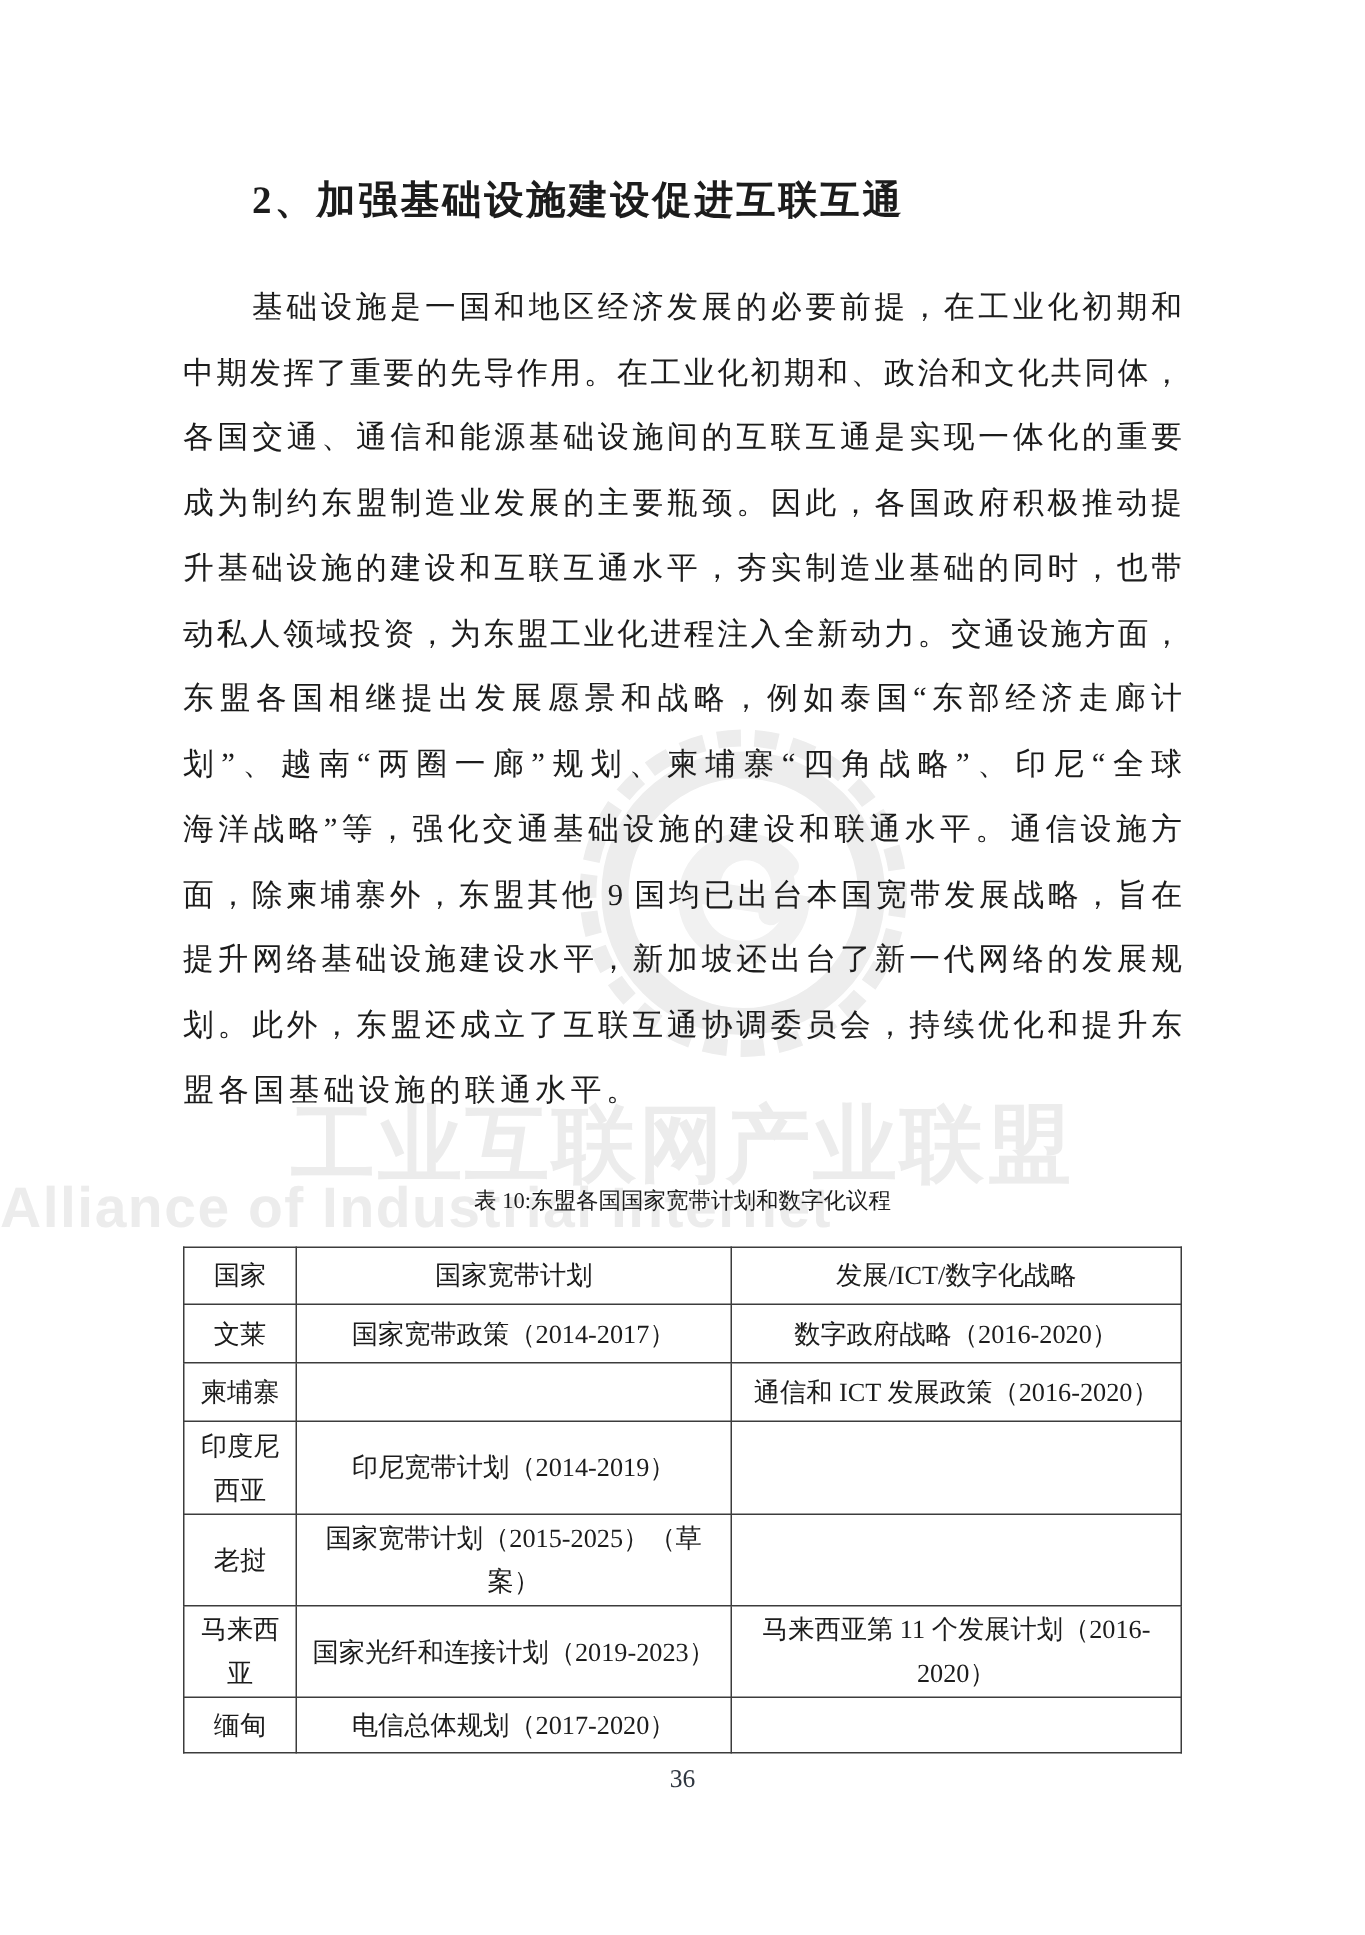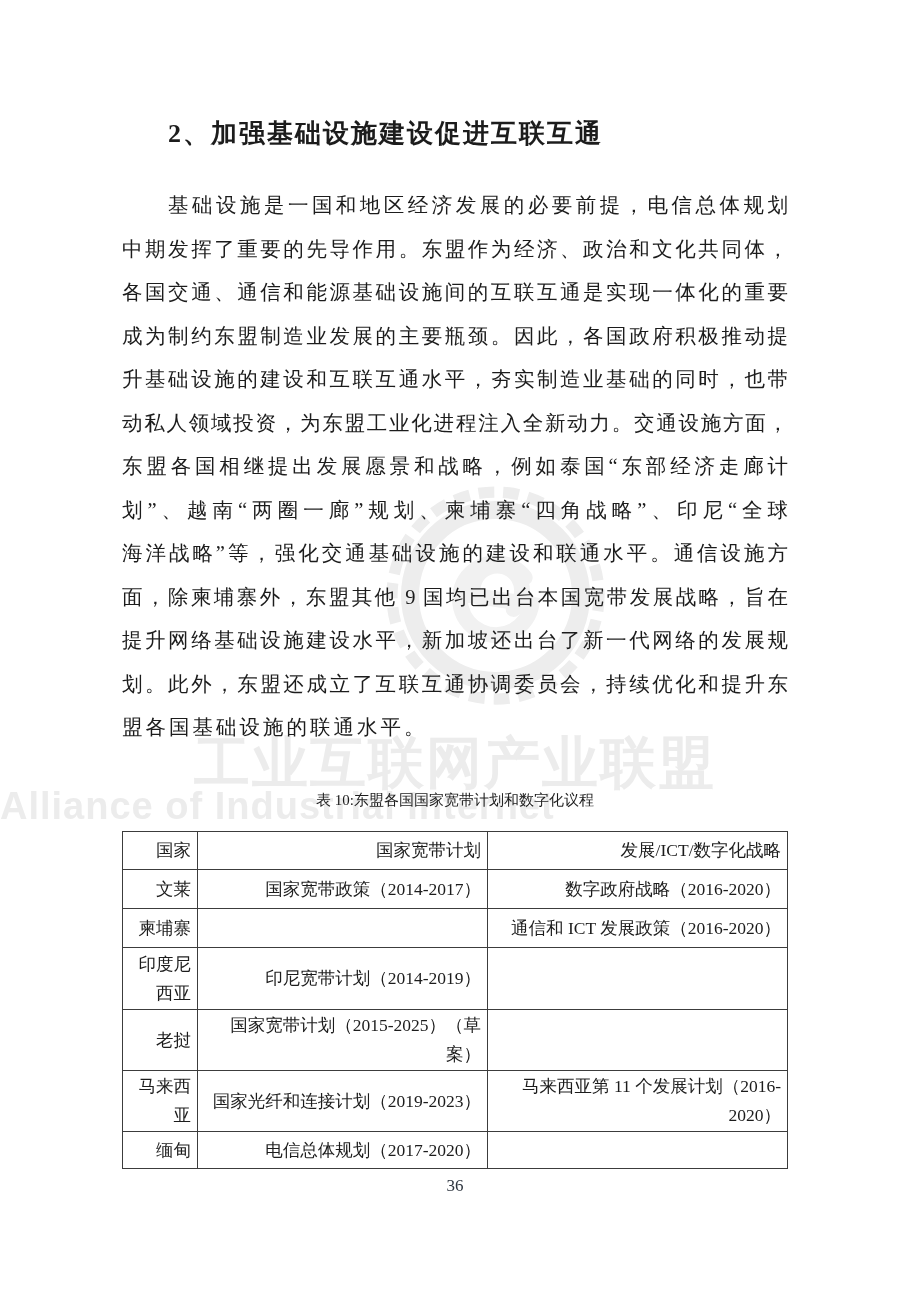--- a/index.html
+++ b/index.html
@@ -52,21 +52,21 @@
     position:absolute;left:0;top:791px;width:100%;
     text-align:center;font-size:15px;
   }
   table.data-table{
     position:absolute;left:122px;top:831px;
     width:665px;
     border-collapse:collapse;table-layout:fixed;
   }
   .data-table th,.data-table td{
     border:1px solid #3c3c3c;
-    text-align:right;vertical-align:middle;
+    text-align:center;vertical-align:middle;
     font-size:17.5px;font-weight:normal;
     line-height:29px;
     padding:1px 6px;
     overflow:hidden;
   }
   .data-table col.c1{width:75px;}
   .data-table col.c2{width:290px;}
   .data-table col.c3{width:300px;}
   .data-table thead tr{height:38px;}
   .data-table tbody tr:nth-child(1){height:39px;}
@@ -94,23 +94,23 @@
     <div class="wm-zh">工业互联网产业联盟</div>
     <div class="wm-en">Alliance of Industrial Internet</div>
   </div>
 
   <div class="content">
 
     <h1 class="doc-title">2、加强基础设施建设促进互联互通</h1>
 
     <div class="paragraph">
 
-        <div class="para-line first">基础设施是一国和地区经济发展的必要前提，电信总体规划</div>
+        <div class="para-line first">基础设施是一国和地区经济发展的必要前提，在工业化初期和</div>
 
-        <div class="para-line">中期发挥了重要的先导作用。东盟作为经济、政治和文化共同体，</div>
+        <div class="para-line">中期发挥了重要的先导作用。在工业化初期和、政治和文化共同体，</div>
 
         <div class="para-line">各国交通、通信和能源基础设施间的互联互通是实现一体化的重要</div>
 
 
         <div class="para-line">成为制约东盟制造业发展的主要瓶颈。因此，各国政府积极推动提</div>
 
         <div class="para-line">升基础设施的建设和互联互通水平，夯实制造业基础的同时，也带</div>
 
         <div class="para-line">动私人领域投资，为东盟工业化进程注入全新动力。交通设施方面，</div>
 

